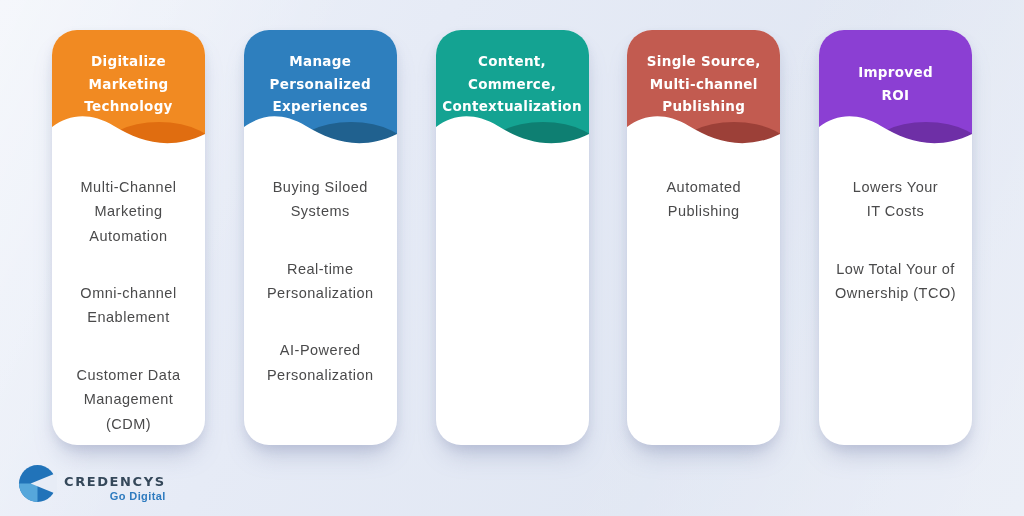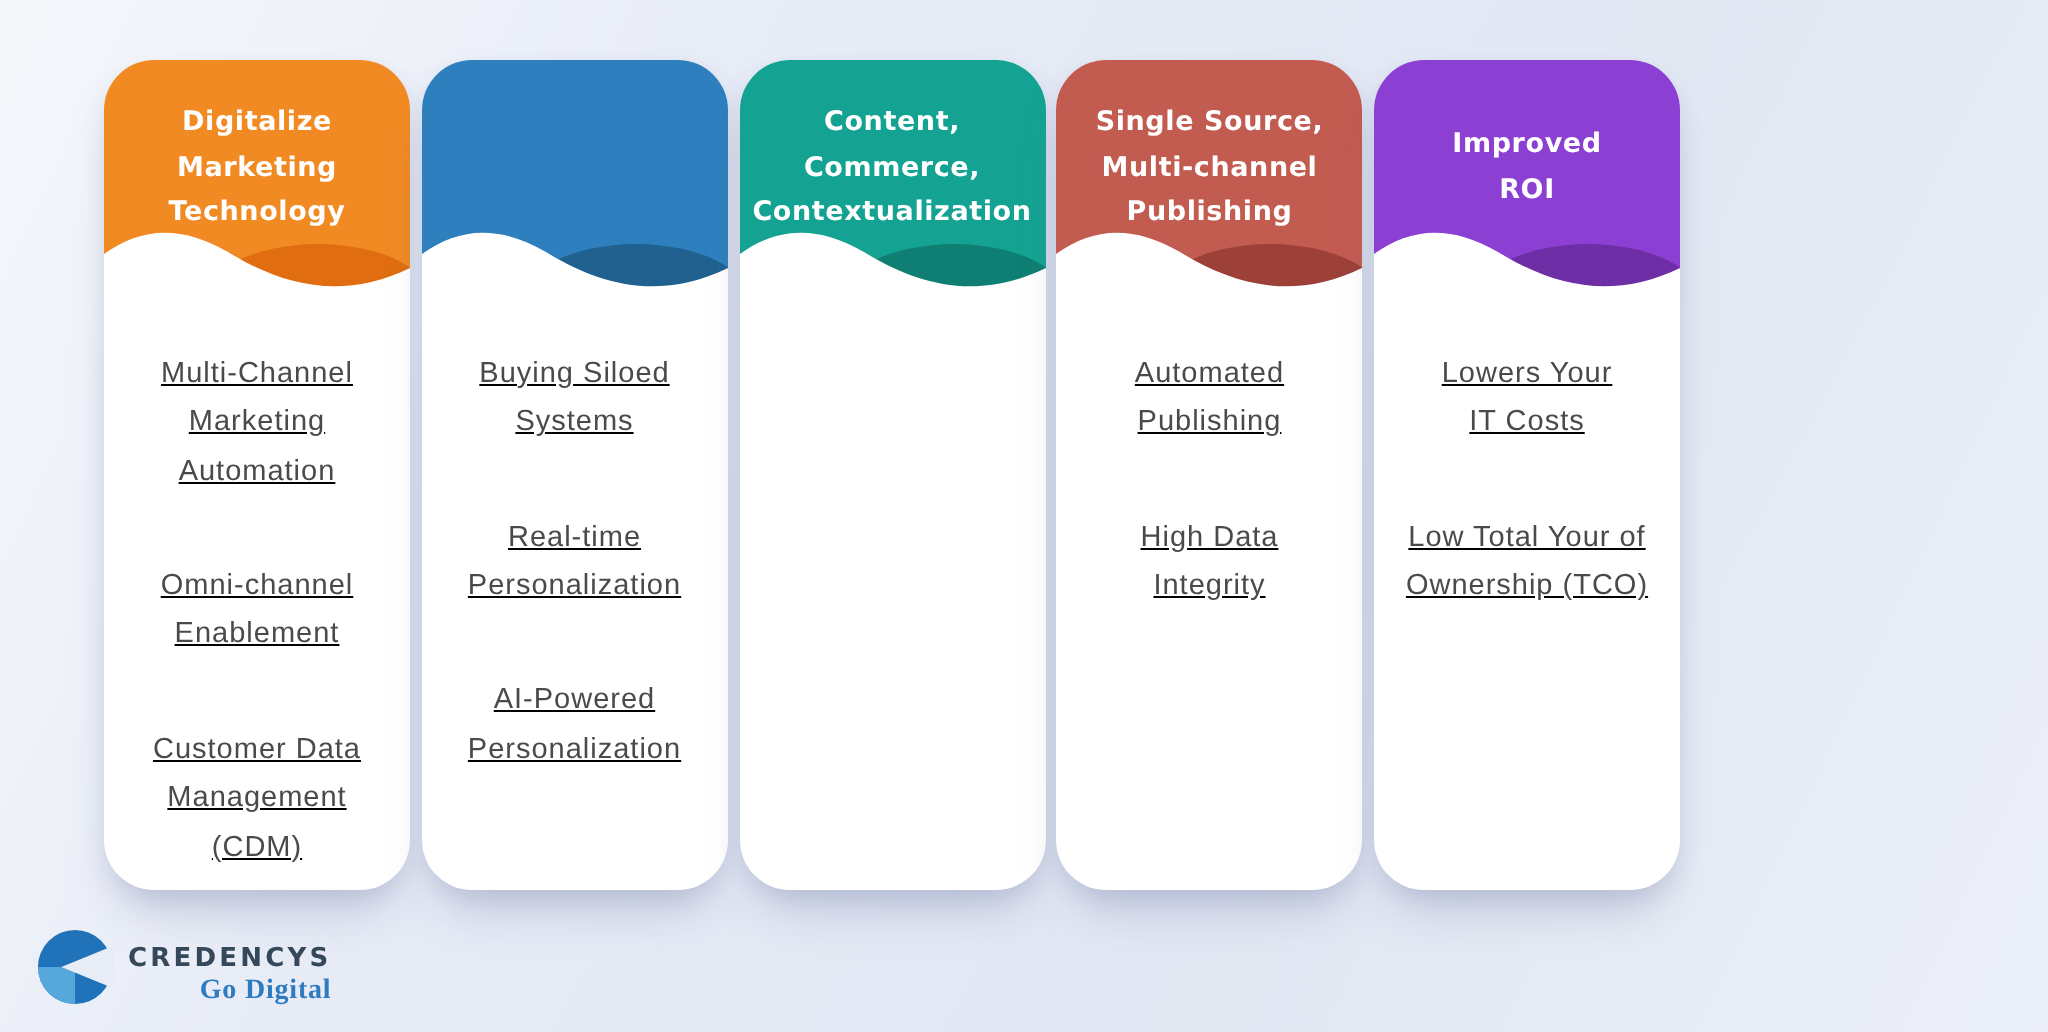--- a/index.html
+++ b/index.html
@@ -13,22 +13,22 @@
   .canvas{
     position:absolute;inset:0;
     background:linear-gradient(118deg,#edf1f9 0%,#e6ebf6 35%,#e1e7f3 70%,#e5eaf5 100%);
   }
   .canvas::before{
     content:"";position:absolute;inset:0;
     background:linear-gradient(115deg, rgba(255,255,255,0.45) 0%, rgba(255,255,255,0) 28%, rgba(255,255,255,0) 62%, rgba(255,255,255,0.25) 100%);
     pointer-events:none;
   }
   .cards{
-    position:absolute;left:52px;top:30px;width:788px;height:420px;
-    display:flex;justify-content:space-between;text-decoration:underline;
+    position:absolute;left:52px;top:30px;width:920px;height:420px;
+    display:flex;justify-content:space-between;
   }
   .card{
     position:relative;width:153px;height:415px;
     background:#ffffff;border-radius:25px;
     box-shadow:0 16px 24px -8px rgba(118,130,168,0.38), 0 4px 10px rgba(118,130,168,0.14);
     overflow:hidden;
     display:flex;flex-direction:column;
   }
   .card-header{position:relative;height:135px;flex:0 0 auto;}
   .card-header svg{position:absolute;inset:0;width:100%;height:100%;display:block;}
@@ -54,22 +54,22 @@
     position:absolute;left:18px;top:464px;
     display:flex;align-items:center;column-gap:7px;
   }
   .logo-icon{width:39px;height:39px;display:block;}
   .logo-text{display:flex;flex-direction:column;align-items:flex-end;padding-top:9px;}
   .logo-name{
     font-family:"DejaVu Sans", sans-serif;
     font-weight:700;font-size:13px;letter-spacing:1.6px;color:#35485a;line-height:1;
   }
   .logo-tagline{
-    font-family:Liberation Serif, serif;
-    font-weight:700;font-size:14px;letter-spacing:0.4px;color:#2e7bbf;line-height:1;margin-top:3px;
+    font-family:Liberation Sans, sans-serif;
+    font-weight:700;font-size:11px;letter-spacing:0.4px;color:#2e7bbf;line-height:1;margin-top:3px;
   }
 </style>
 </head>
 <body>
 
 <div class="canvas">
   <div class="cards">
 
     <div class="card">
       <div class="card-header">
@@ -94,20 +94,23 @@
       </div>
     </div>
 
     <div class="card">
       <div class="card-header">
         <svg viewBox="0 0 153 135" preserveAspectRatio="none">
           <rect x="0" y="0" width="153" height="135" fill="#2e7fbe"></rect>
           <ellipse cx="107" cy="122" rx="58" ry="30" fill="#20618f"></ellipse>
           <path d="M0,135 L0,97 C18,84 38,82 62,96 C88,112 118,121 153,104 L153,135 Z" fill="#ffffff"></path>
         </svg>
+        <div class="card-title">Manage
+Personalized
+Experiences</div>
       </div>
       <div class="card-body">
         <div class="card-item">Buying Siloed
 Systems</div>
         <div class="card-item">Real-time
 Personalization</div>
         <div class="card-item">AI-Powered
 Personalization</div>
       </div>
     </div>
@@ -132,22 +135,20 @@
           <ellipse cx="107" cy="122" rx="58" ry="30" fill="#9c4038"></ellipse>
           <path d="M0,135 L0,97 C18,84 38,82 62,96 C88,112 118,121 153,104 L153,135 Z" fill="#ffffff"></path>
         </svg>
         <div class="card-title">Single Source,
 Multi-channel
 Publishing</div>
       </div>
       <div class="card-body">
         <div class="card-item">Automated
 Publishing</div>
-        <div class="card-item">High Data
-Integrity</div>
       </div>
     </div>
 
     <div class="card">
       <div class="card-header">
         <svg viewBox="0 0 153 135" preserveAspectRatio="none">
           <rect x="0" y="0" width="153" height="135" fill="#8b3fd3"></rect>
           <ellipse cx="107" cy="122" rx="58" ry="30" fill="#6e2fa6"></ellipse>
           <path d="M0,135 L0,97 C18,84 38,82 62,96 C88,112 118,121 153,104 L153,135 Z" fill="#ffffff"></path>
         </svg>

